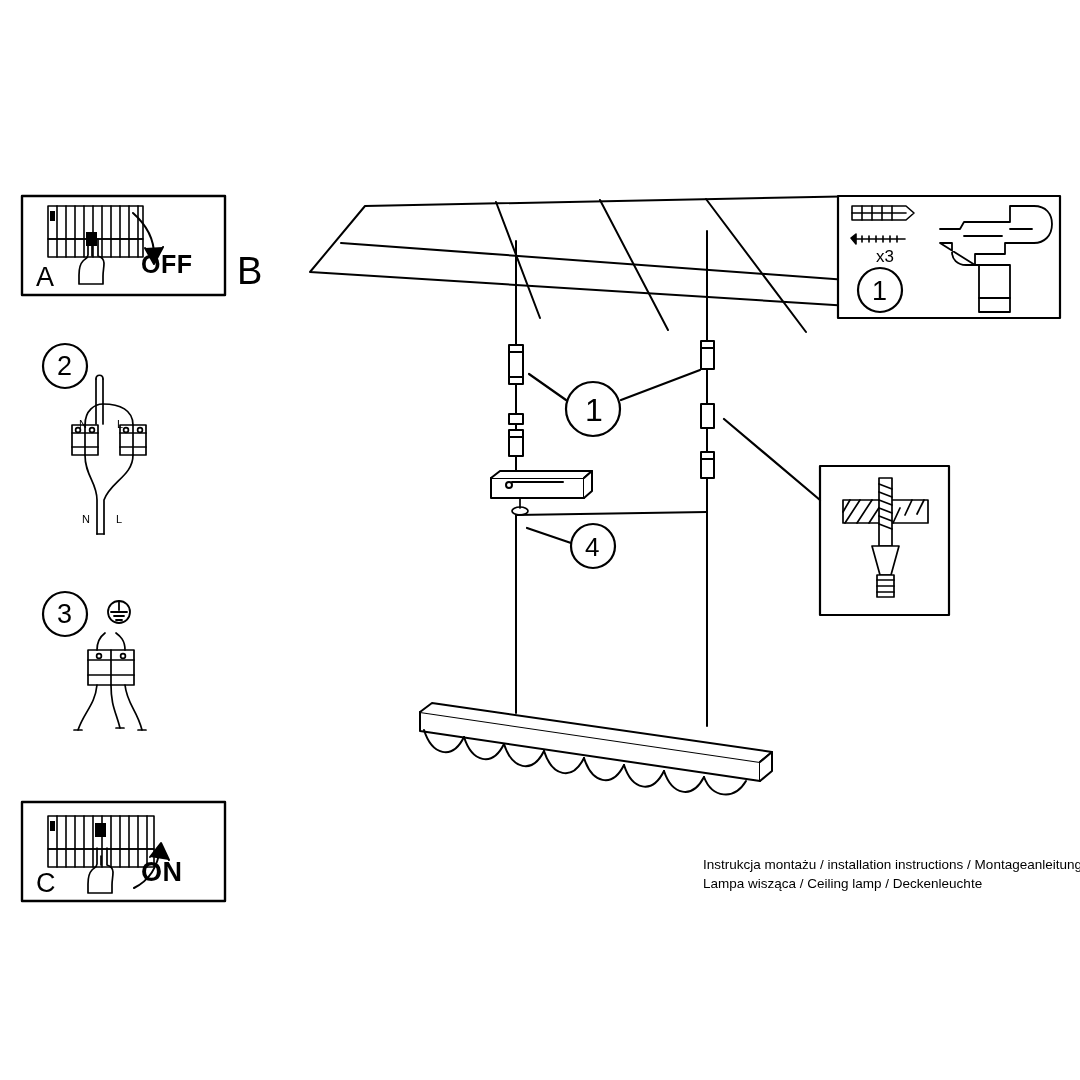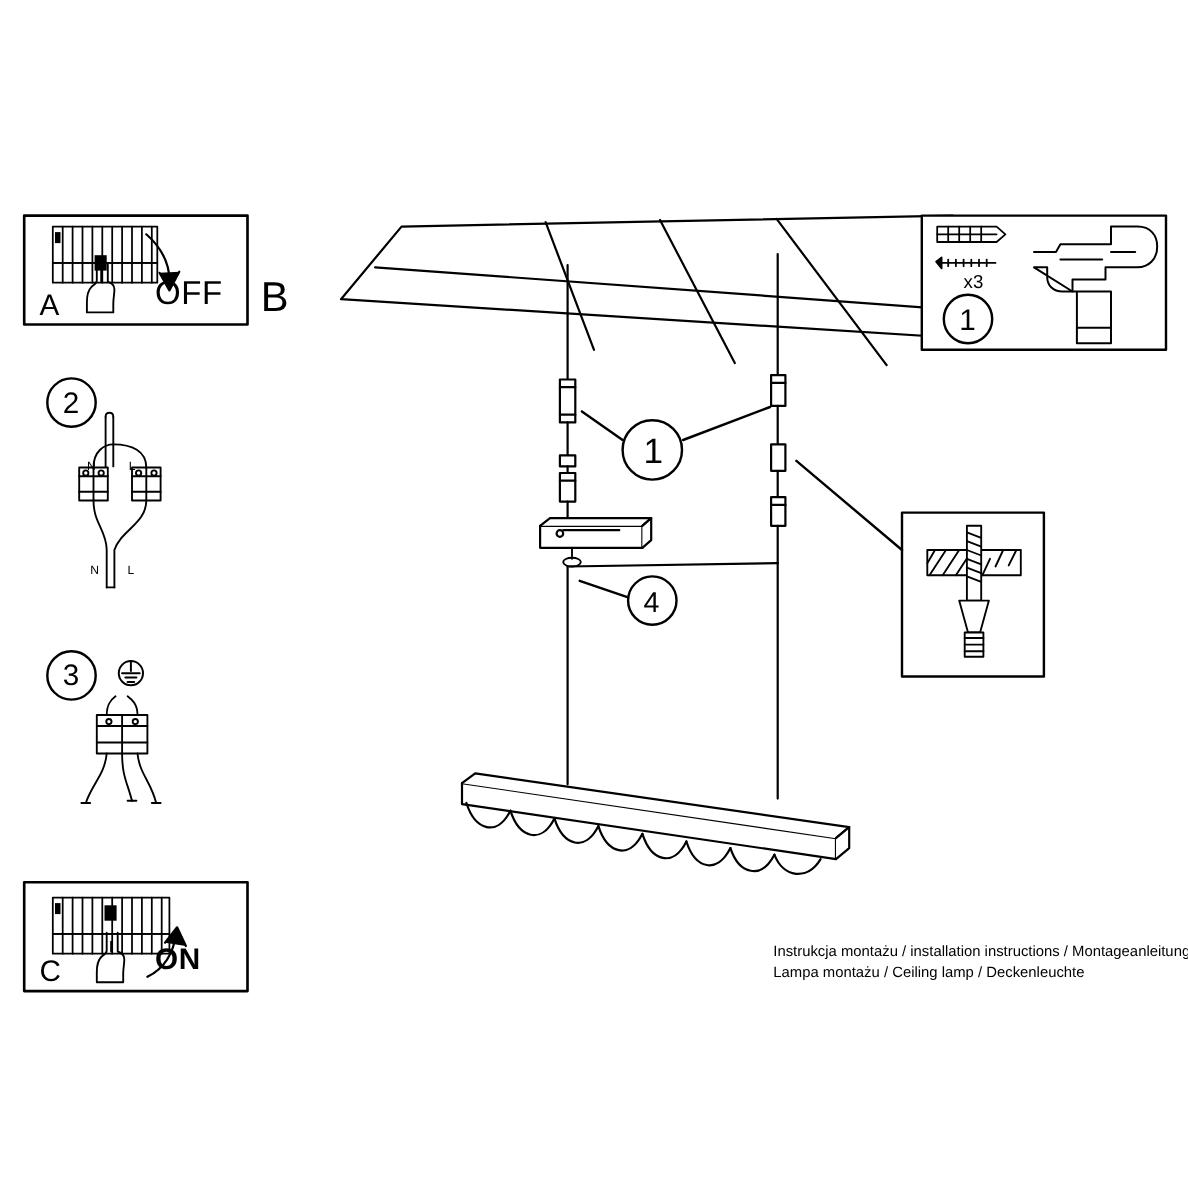--- a/index.html
+++ b/index.html
@@ -19,22 +19,22 @@
     left: 0; top: 0;
     width: 1080px;
     height: 1080px;
   }
   .txt {
     position: absolute;
     white-space: pre;
     color: #000;
   }
   .label-off {
-    font-size: 30px;
-    font-weight: 400;
+    font-size: 25px;
+    font-weight: 700;
     letter-spacing: 0.5px;
   }
   .label-on {
     font-size: 27px;
     font-weight: 700;
     letter-spacing: 0.5px;
   }
   .letter {
     font-size: 27px;
     font-weight: 400;
@@ -380,15 +380,15 @@
   <div class="txt nl-label" style="left:82px; top:513px;">N</div>
 
   <div class="txt nl-label" style="left:116px; top:513px;">L</div>
 
   <div class="txt nl-label" style="left:79px; top:418px;">N</div>
 
   <div class="txt nl-label" style="left:117px; top:418px;">L</div>
 
   <div class="txt footer-line" style="left:703px; top:857px;">Instrukcja montażu / installation instructions / Montageanleitung</div>
 
-  <div class="txt footer-line" style="left:703px; top:876px;">Lampa montażu / Ceiling lamp / Deckenleuchte</div>
+  <div class="txt footer-line" style="left:703px; top:876px;">Lampa wisząca / Ceiling lamp / Deckenleuchte</div>
 
 </div>
 
 </body></html>

